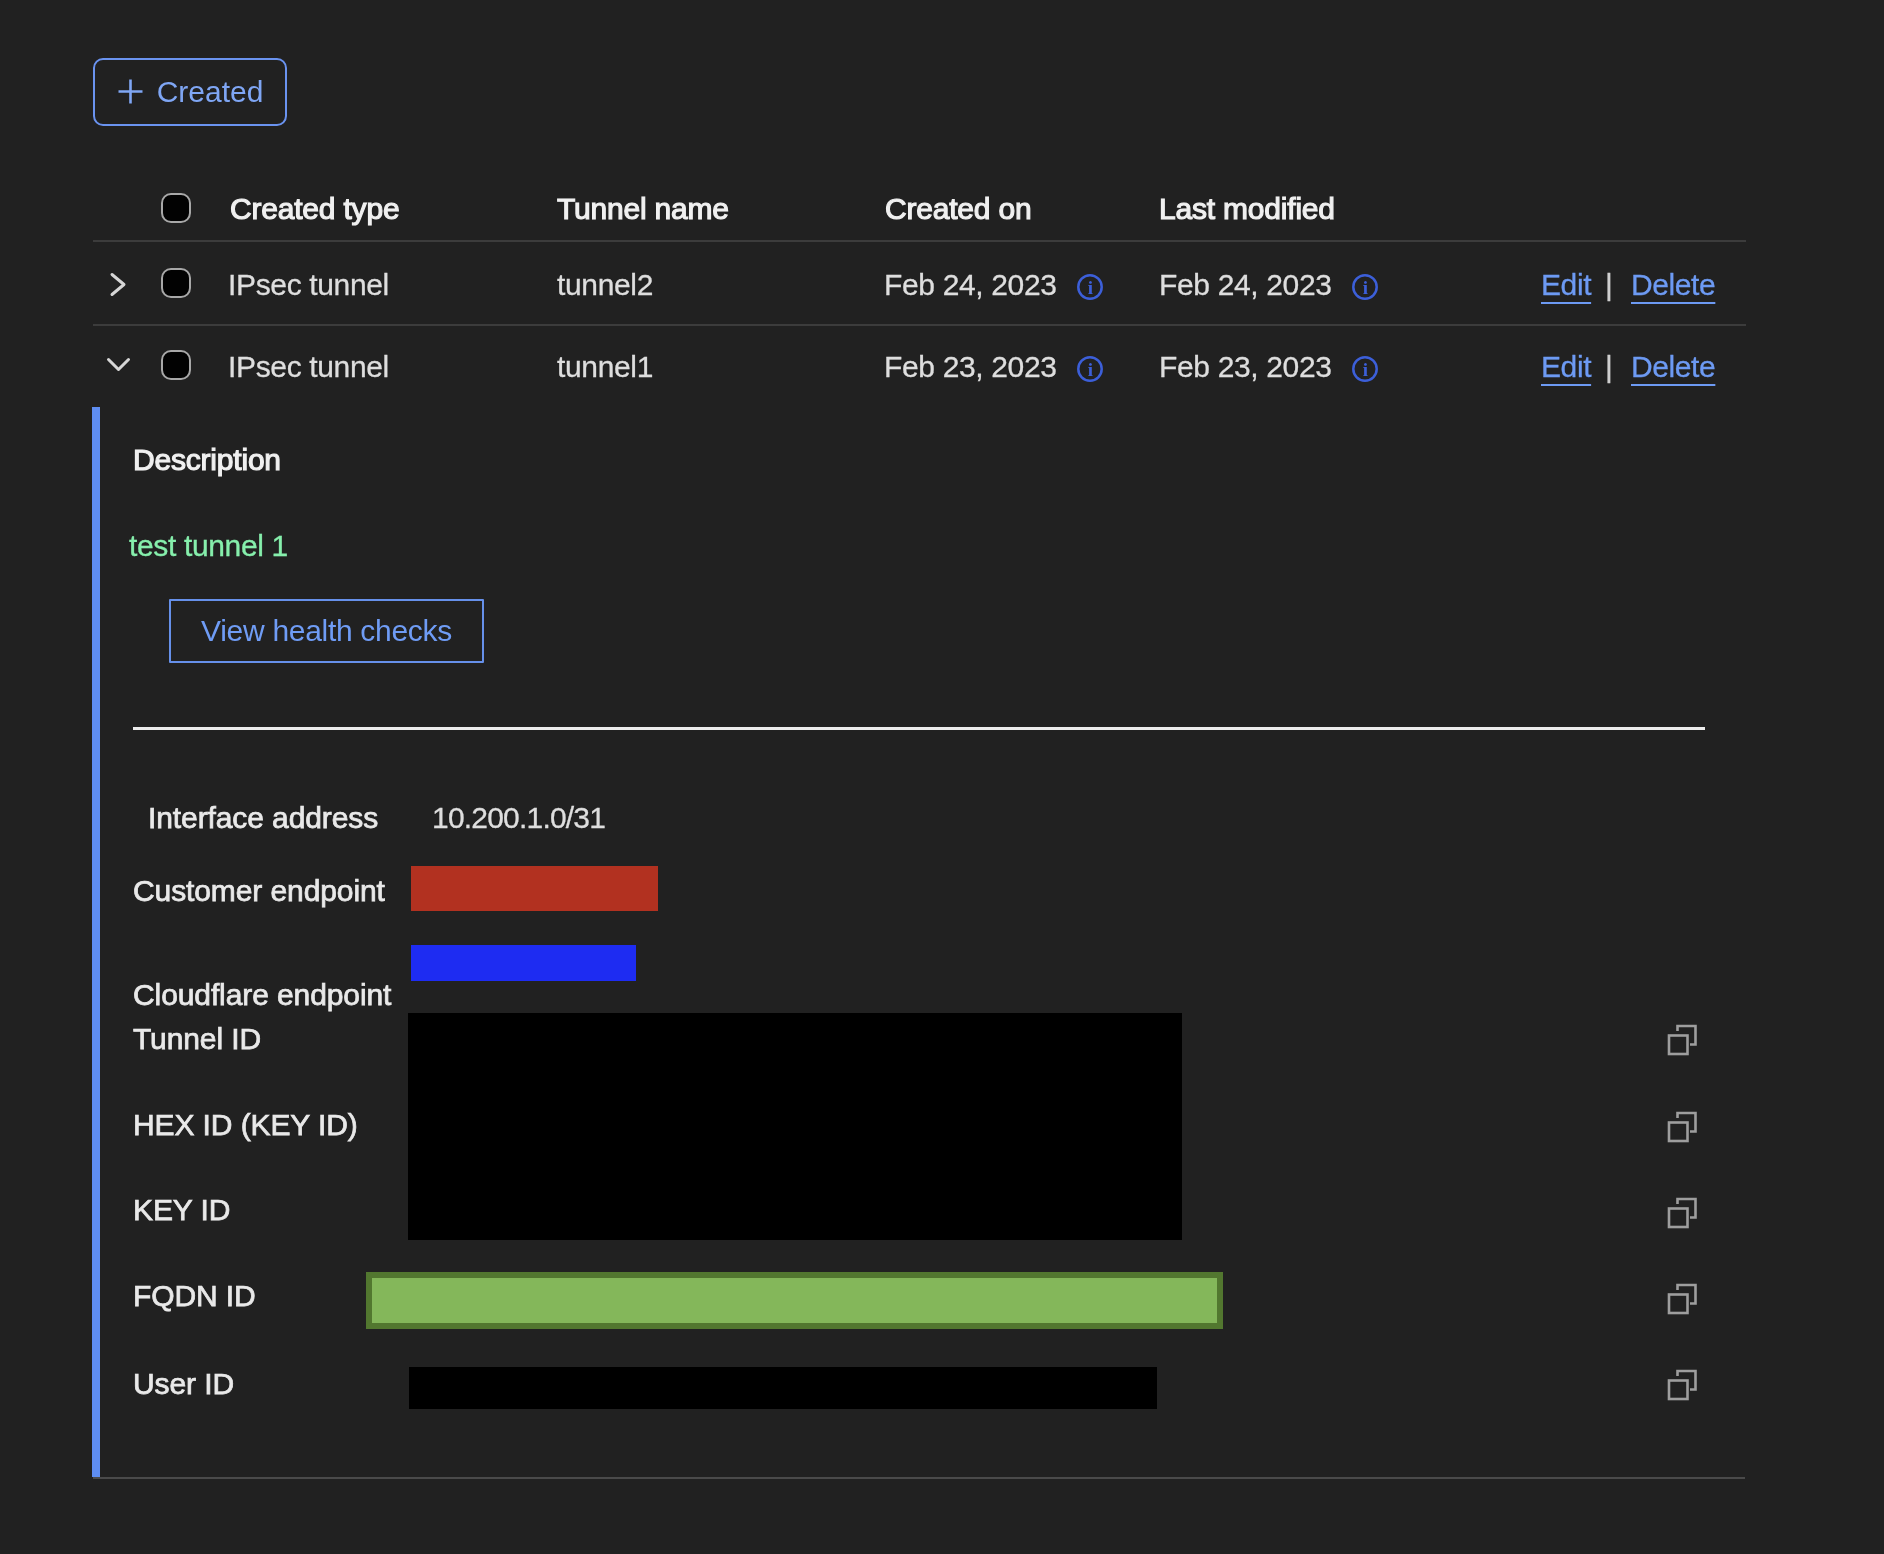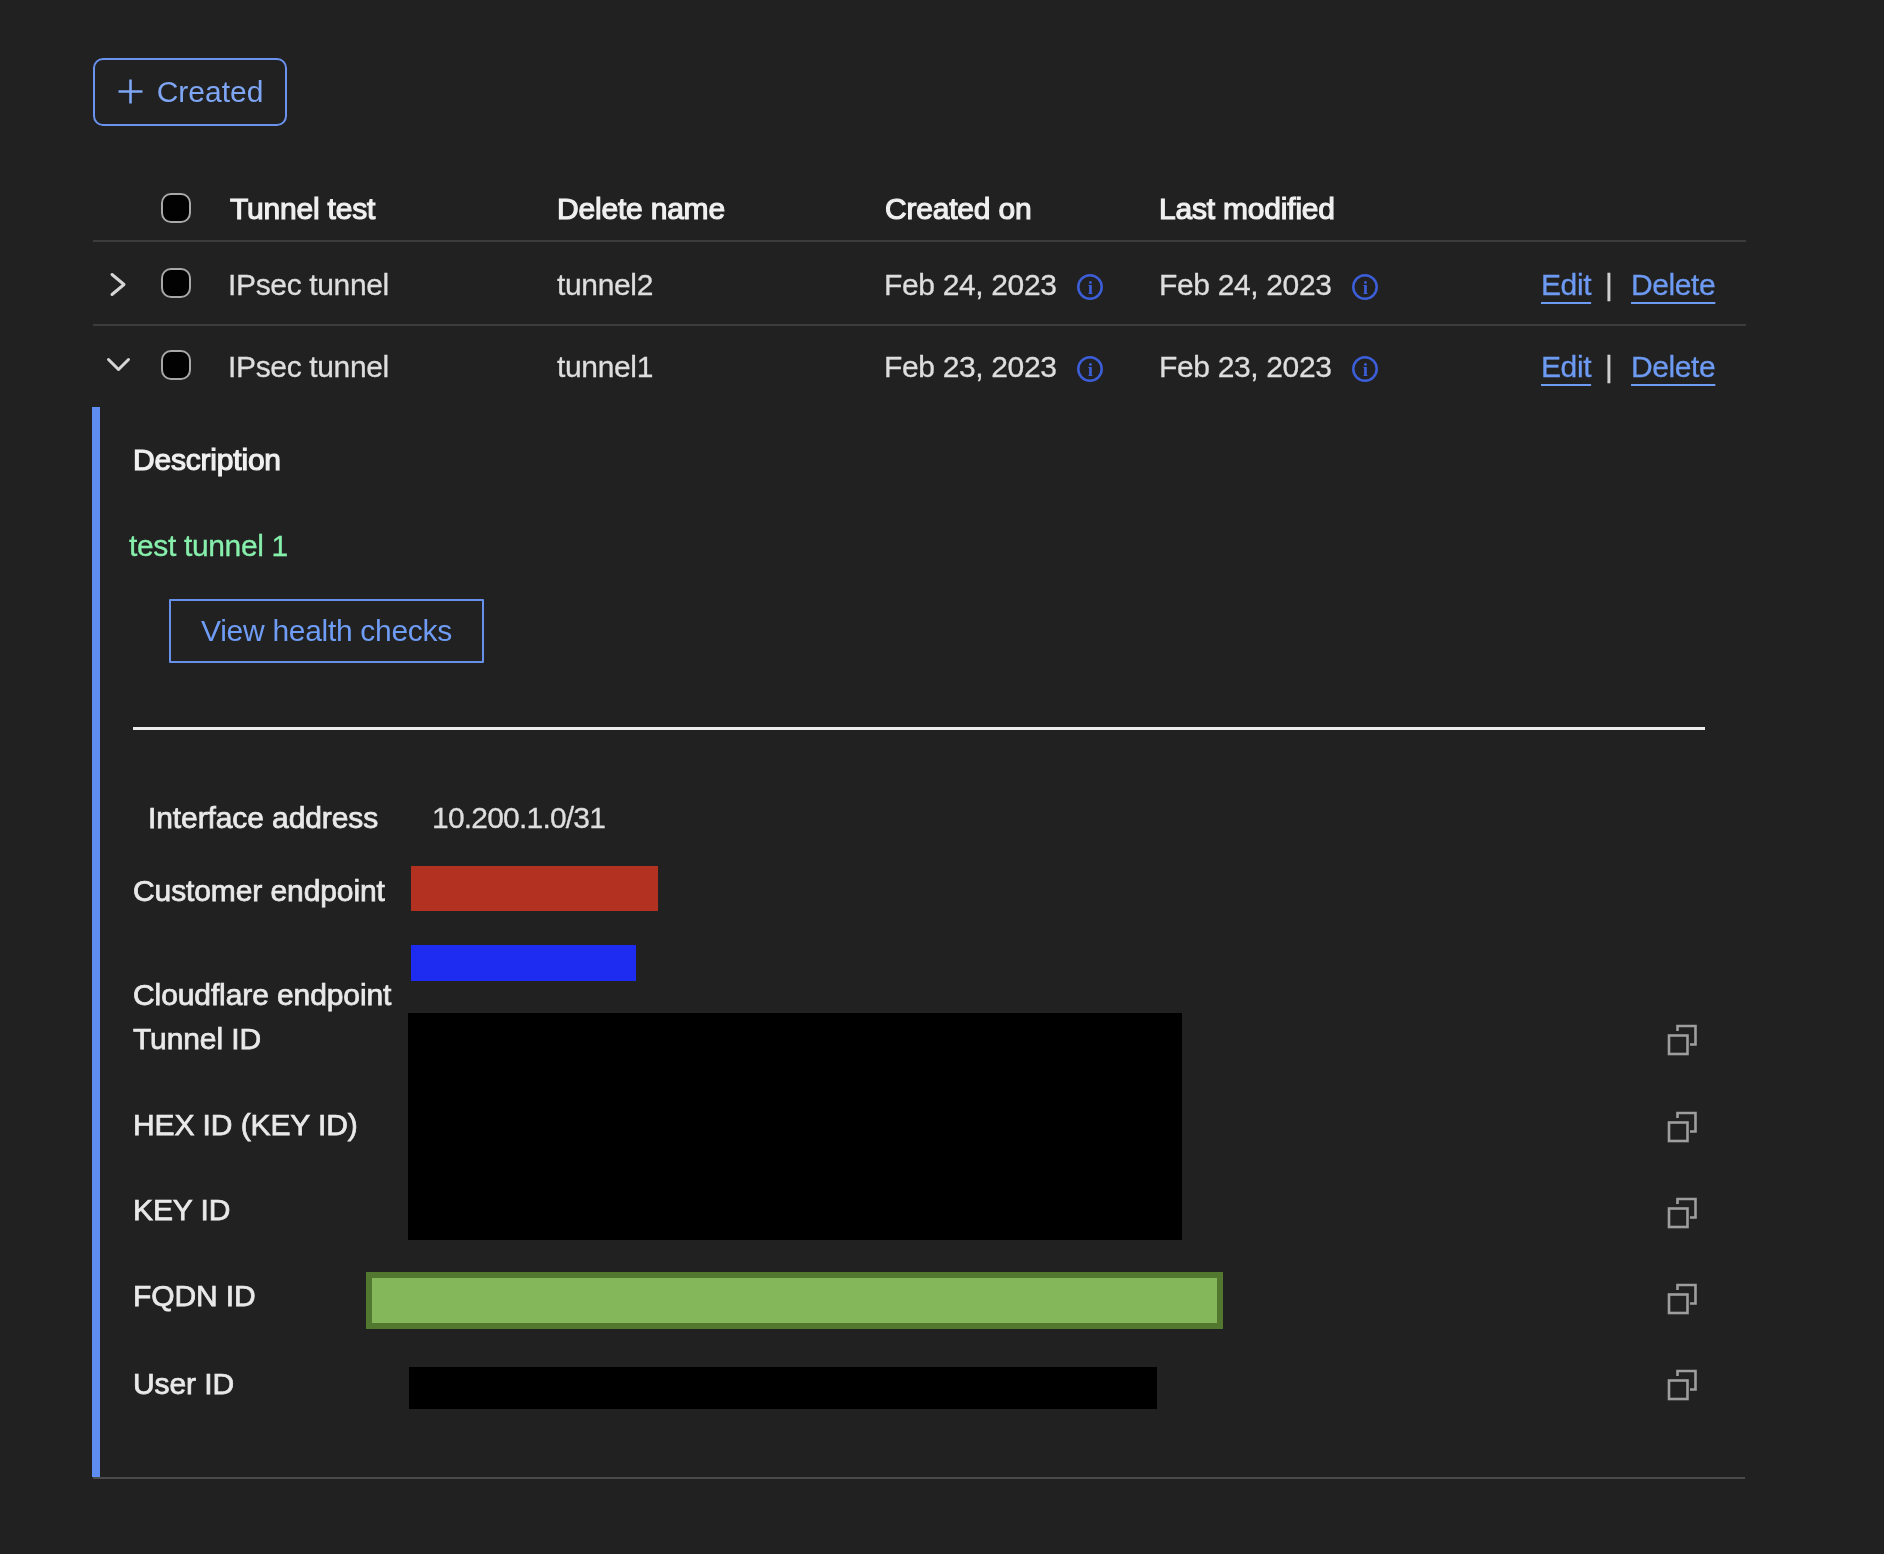--- a/index.html
+++ b/index.html
@@ -24,22 +24,22 @@
 <body>
 
 <div class="abs" style="left:93px;top:58px;width:190px;height:63.5px;border:2.5px solid #6a93f0;border-radius:10px;display:flex;align-items:center;justify-content:center;gap:13px;">
   <svg width="27" height="27" viewBox="0 0 27 27">
       <path d="M13.5 1.5 V25.5 M1.5 13.5 H25.5" stroke="#7fa6f4" stroke-width="2.6" fill="none"></path>
     </svg>
   <span style="font-size:30px;color:#7fa6f4;">Created</span>
 </div>
 
 <div class="cb" style="left:161px;top:193px;"></div>
-<div class="txt bold" style="left:230px;top:194px;">Tunnel test</div>
-<div class="txt bold" style="left:557px;top:194px;">Delete name</div>
+<div class="txt bold" style="left:230px;top:194px;">Created type</div>
+<div class="txt bold" style="left:557px;top:194px;">Tunnel name</div>
 <div class="txt bold" style="left:885px;top:194px;">Created on</div>
 <div class="txt bold" style="left:1159px;top:194px;">Last modified</div>
 <div class="hline" style="left:93px;top:240px;width:1653px;"></div>
 
 <svg class="abs" style="left:108px;top:272px;" width="20" height="25" viewBox="0 0 20 25">
     <path d="M4 2.5 L16 12.5 L4 22.5" stroke="#d6d6d6" stroke-width="3" fill="none" stroke-linecap="round" stroke-linejoin="round"></path>
   </svg>
 <div class="cb" style="left:161px;top:268px;"></div>
 <div class="txt" style="left:228px;top:270px;">IPsec tunnel</div>
 <div class="txt" style="left:557px;top:270px;">tunnel2</div>

